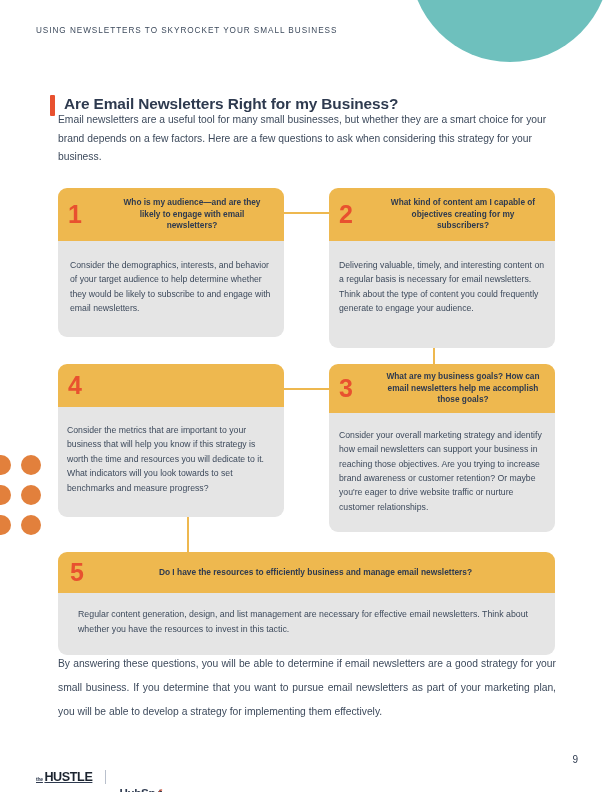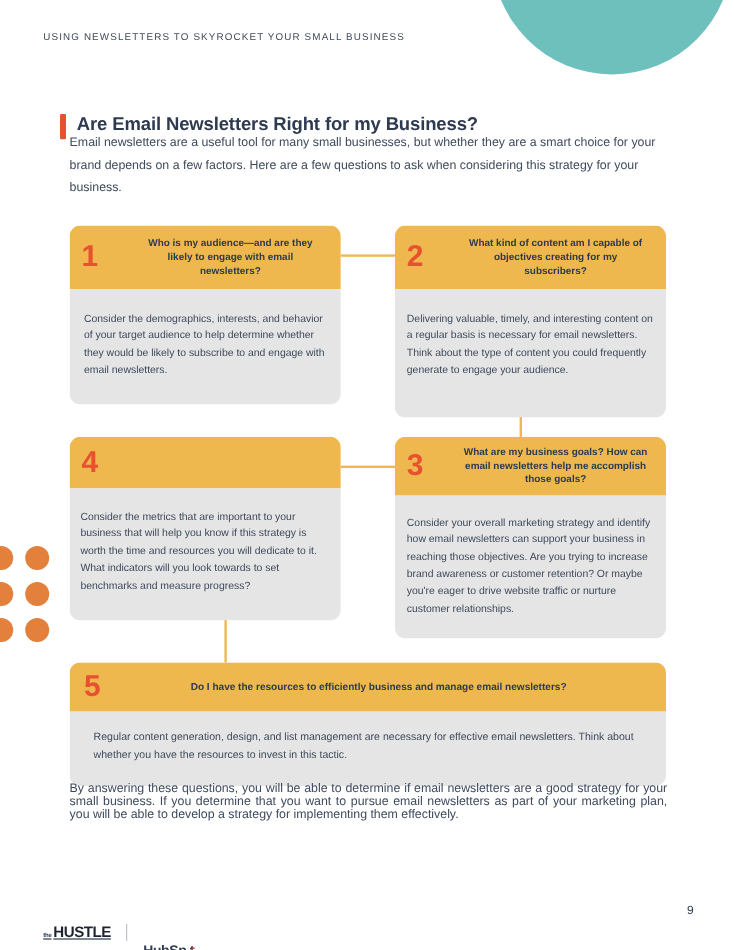--- a/index.html
+++ b/index.html
@@ -32,21 +32,21 @@
   .title-bar{width:5px;height:21px;background:#e8512f;border-radius:1px;}
   .title{font-size:15.4px;font-weight:700;color:#2e3a4f;letter-spacing:-.1px;white-space:nowrap;}
 
   
   .intro{
     position:absolute;left:58px;top:111px;width:500px;
     font-size:10.3px;line-height:18.6px;color:#3d4a5c;
   }
   .outro{
     position:absolute;left:58px;top:652px;width:498px;
-    font-size:10.3px;line-height:11px;color:#3d4a5c;text-align:justify;
+    font-size:10.3px;line-height:24px;color:#3d4a5c;text-align:justify;
   }
 
   
   .conn{position:absolute;background:#eeb84f;}
   .conn-h1{left:284px;top:212px;width:46px;height:1.6px;}
   .conn-v1{left:433px;top:330px;width:2.4px;height:37px;}
   .conn-h2{left:284px;top:388px;width:46px;height:1.6px;}
   .conn-v2{left:187px;top:515px;width:2.4px;height:37px;}
 
   

